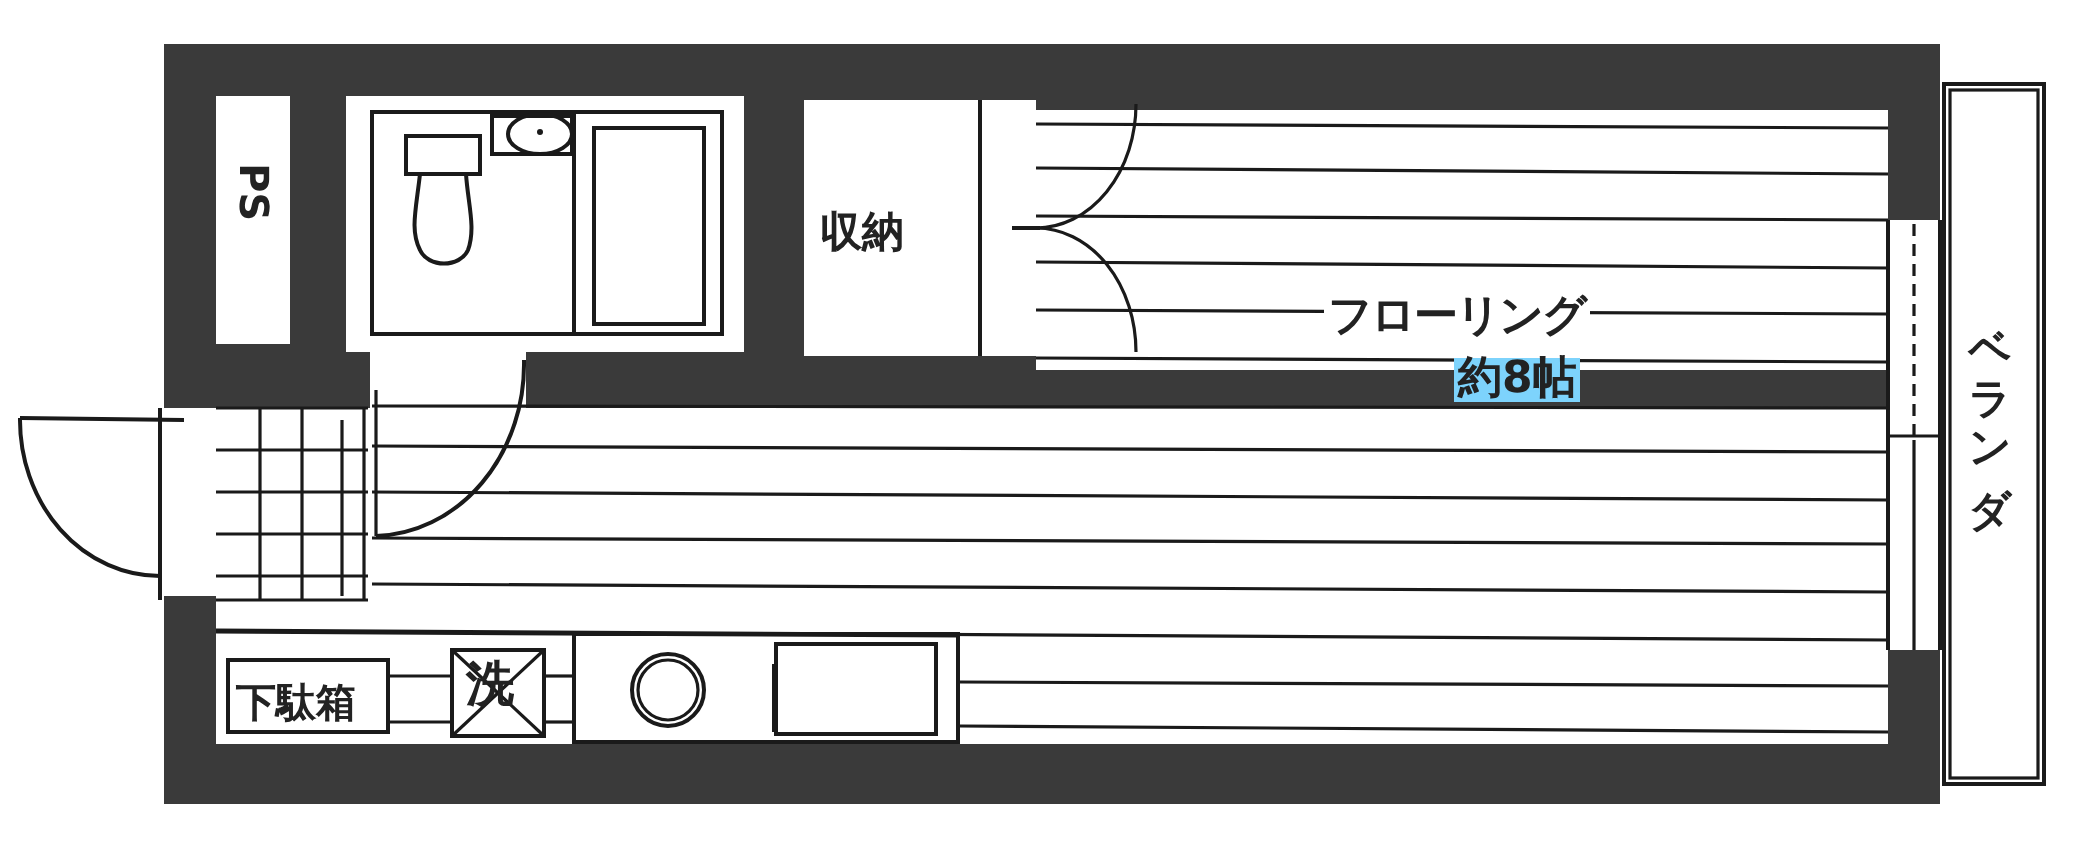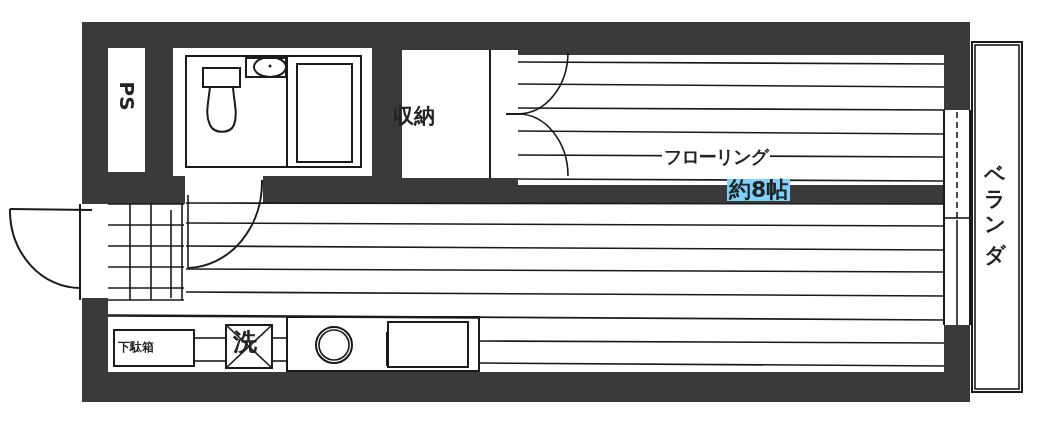--- a/index.html
+++ b/index.html
@@ -5,25 +5,25 @@
   html, body { margin: 0; padding: 0; background: #ffffff; }
   body { width: 1042px; height: 433px; overflow: hidden; position: relative; font-family: "DejaVu Sans", sans-serif; }
   #plan { position: absolute; left: 0; top: 0; width: 1042px; height: 433px; }
   .wall { fill: #3a3a3a; }
   .ln { stroke: #1a1a1a; stroke-width: 2; fill: none; }
   .thin { stroke: #1a1a1a; stroke-width: 1.6; fill: none; }
   .dash { stroke: #1a1a1a; stroke-width: 1.6; fill: none; stroke-dasharray: 6 4; }
   .white { fill: #ffffff; }
   .lbl { position: absolute; color: #222; font-weight: bold; font-family: "DejaVu Sans", sans-serif; white-space: nowrap; line-height: 1; }
   .lbl-ps { left: 112px; top: 86px; font-size: 20px; transform: rotate(90deg); transform-origin: center; width: 30px; text-align: center; }
-  .lbl-storage { left: 393px; top: 106px; font-size: 21px; }
-  .lbl-room { left: 662px; top: 148px; font-size: 18px; letter-spacing: -1px; background: #fff; padding: 0 2px; }
+  .lbl-storage { left: 410px; top: 106px; font-size: 21px; }
+  .lbl-room { left: 662px; top: 148px; font-size: 22px; letter-spacing: -1px; background: #fff; padding: 0 2px; }
   .lbl-room2 { left: 727px; top: 179px; font-size: 22px; background: #7dd3fc; padding: 0 2px; }
   .lbl-veranda { left: 984px; top: 150px; font-size: 21px; writing-mode: vertical-rl; letter-spacing: 2px; }
-  .lbl-shoe { left: 118px; top: 341px; font-size: 12px; }
+  .lbl-shoe { left: 118px; top: 341px; font-size: 20px; }
   .lbl-wash { left: 233px; top: 330px; font-size: 24px; }
 </style>
 </head>
 <body>
 
 <svg id="plan" viewBox="0 0 1042 433" xmlns="http://www.w3.org/2000/svg">
 
   <g>
     <rect class="wall" x="82" y="22" width="888" height="380"></rect>
   </g>

